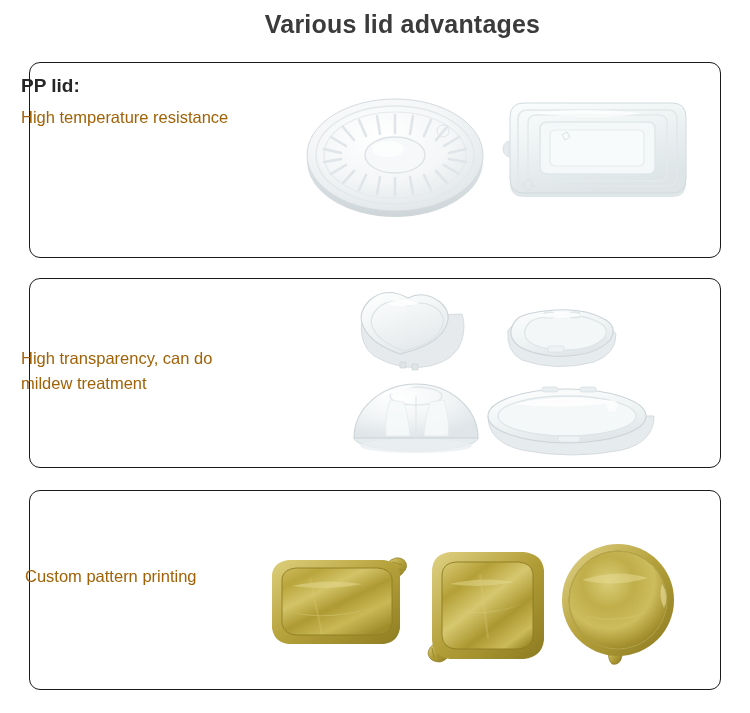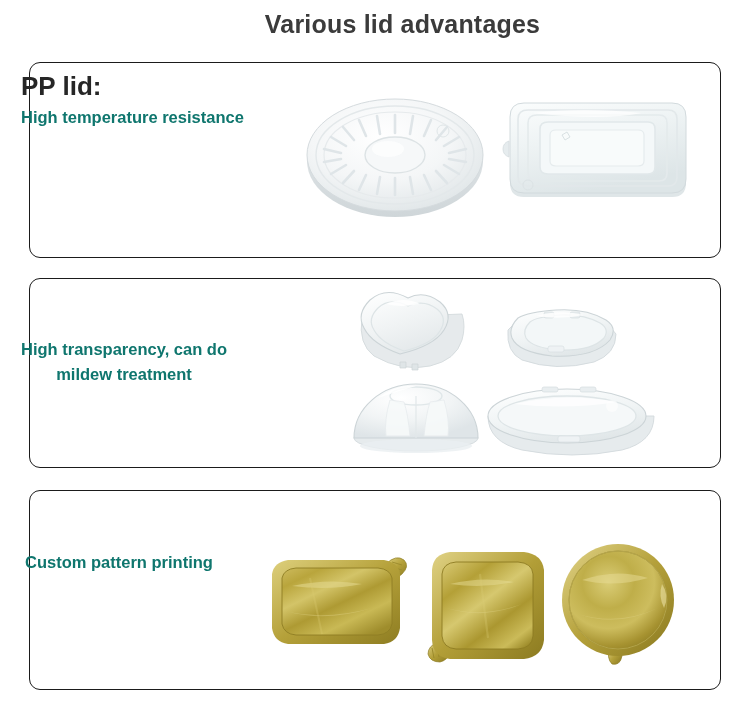--- a/index.html
+++ b/index.html
@@ -42,40 +42,39 @@
   #panel-pp  { top: 62px;  height: 196px; }
   #panel-pet { top: 278px; height: 190px; }
   #panel-foil{ top: 490px; height: 200px; }
 
   .panel-text {
     position: absolute;
     left: 21px;
     color: #2f2f2f;
   }
   .panel-title {
-    font-size: 26px;
+    font-size: 19px;
     font-weight: bold;
     color: #262626;
     line-height: 24px;
     white-space: pre-line;
   }
   .panel-sub {
     font-size: 16.5px;
-    font-weight: bold;
-    color: #0f766e;
+    font-weight: normal;
+    color: #a16207;
     line-height: 25px;
     white-space: pre-line;
-    text-align: center;
   }
   #pp-text  { top: 74px; }
   #pet-text { top: 60px; }
   #foil-text{ top: 60px; }
   #pp-text .panel-sub   { margin-top: 7px; }
-  #pet-text .panel-sub  { margin-top: 2px; }
-  #foil-text .panel-sub { padding-left: 4px; }
+  #pet-text .panel-sub  { margin-top: 11px; }
+  #foil-text .panel-sub { margin-top: 14px; padding-left: 4px; }
 
   
   .art { position: absolute; }
   .art svg { display: block; overflow: visible; }
 
   
   #pp-round  { left: 300px; top: 85px;  }
   #pp-rect   { left: 492px; top: 85px;  }
   #pet-heart { left: 352px; top: 288px; }
   #pet-square{ left: 492px; top: 290px; }

